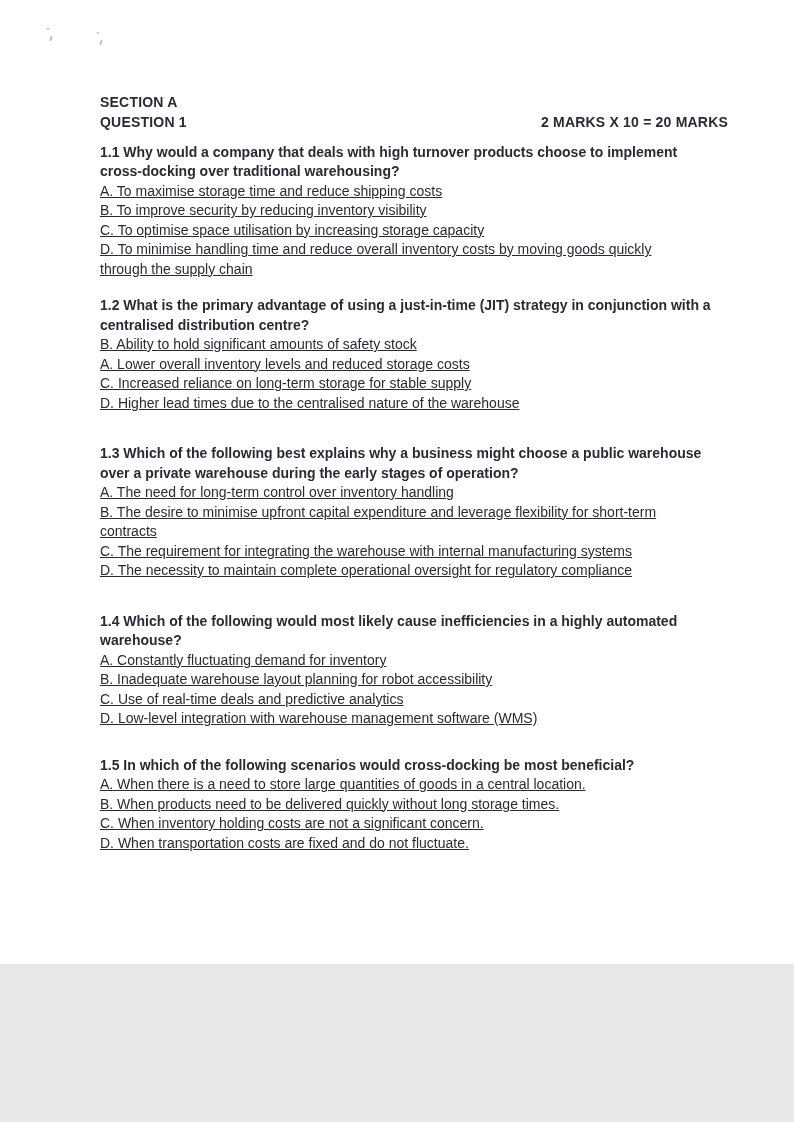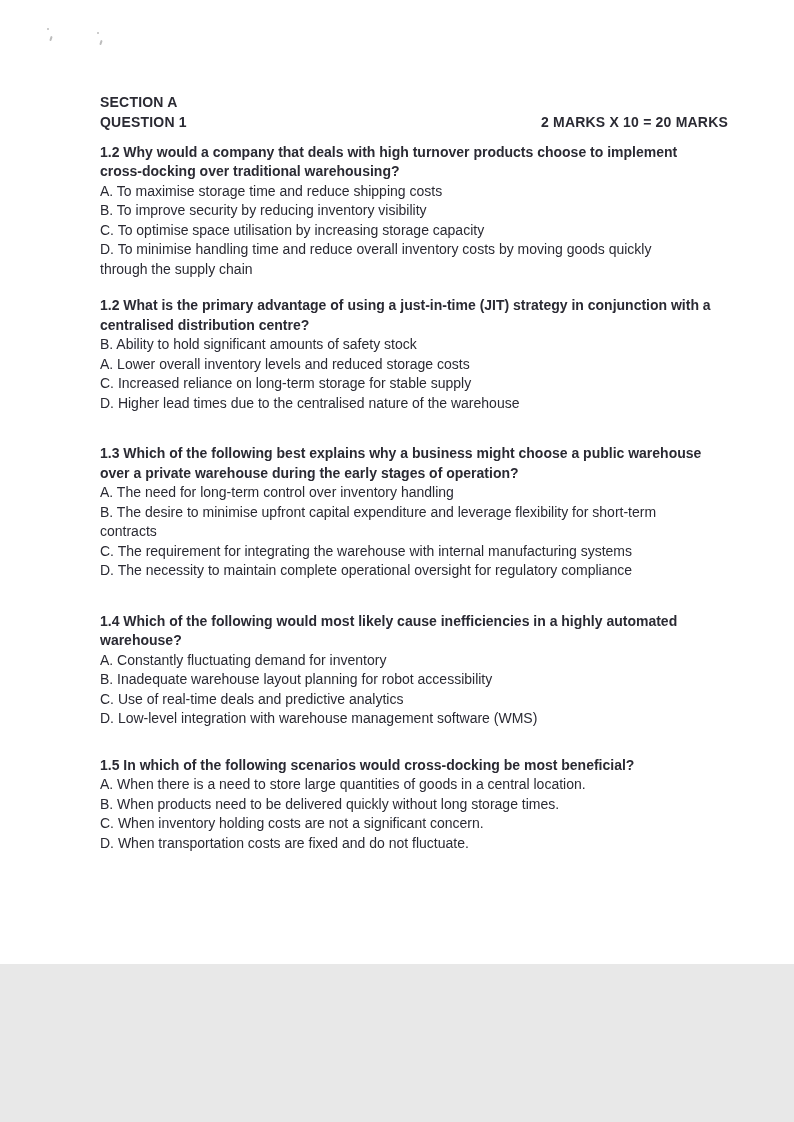--- a/index.html
+++ b/index.html
@@ -40,20 +40,21 @@
     font-size: 14px;
     font-weight: 700;
     line-height: 19.5px;
     white-space: pre-line;
   }
   .option {
     font-size: 14px;
     font-weight: 400;
     line-height: 19.5px;
     white-space: pre-line;
+    text-decoration: underline;
   }
   .footer-rule {
     position: absolute;
     left: 100px;
     right: 90px;
     top: 1034px;
     border-top: 1px dashed #d9d9d9;
   }
   .page-number {
     position: absolute;
@@ -94,21 +95,21 @@
   <main class="content">
 
     <h2 class="section-heading">SECTION A</h2>
 
     <div class="qheader">
       <span class="qtitle">QUESTION 1</span>
       <span class="qmarks">2 MARKS X 10 = 20 MARKS</span>
     </div>
 
     <section class="question">
-      <p class="stem">1.2 Why would a company that deals with high turnover products choose to implement
+      <p class="stem">1.1 Why would a company that deals with high turnover products choose to implement
 cross-docking over traditional warehousing?</p>
       <p class="option">A. To maximise storage time and reduce shipping costs</p>
       <p class="option">B. To improve security by reducing inventory visibility</p>
       <p class="option">C. To optimise space utilisation by increasing storage capacity</p>
       <p class="option">D. To minimise handling time and reduce overall inventory costs by moving goods quickly
 through the supply chain</p>
     </section>
 
     <section class="question">
       <p class="stem">1.2 What is the primary advantage of using a just-in-time (JIT) strategy in conjunction with a

